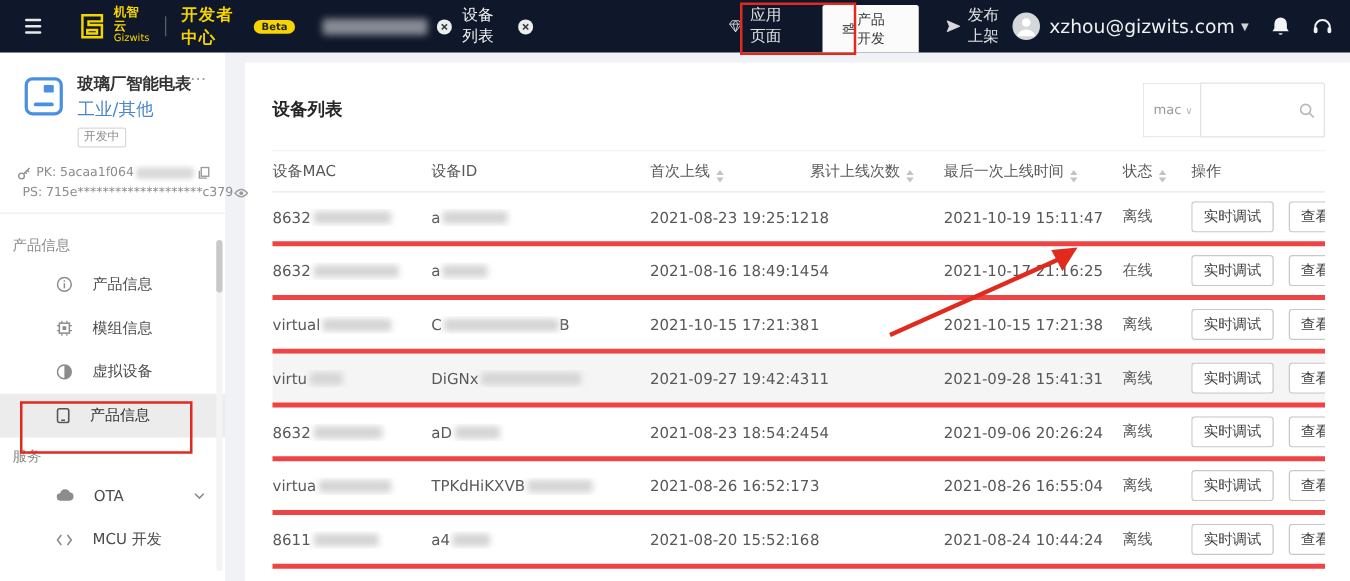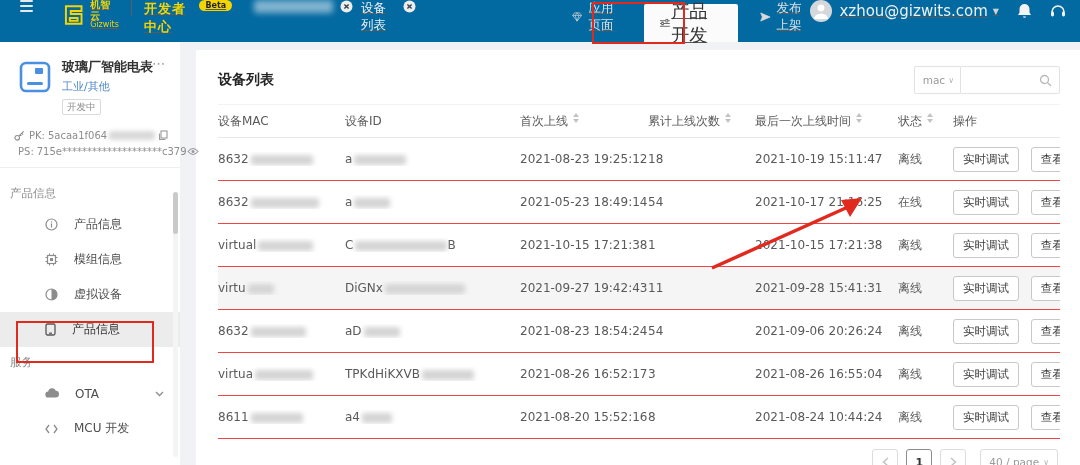--- a/index.html
+++ b/index.html
@@ -1,95 +1,95 @@
 <!DOCTYPE html>
 <html><head>
 <meta charset="utf-8">
 <style>
   * { margin:0; padding:0; box-sizing:border-box; }
   html,body { width:1080px; height:465px; overflow:hidden; background:#f0f2f5;
     font-family:"DejaVu Sans","Liberation Sans",sans-serif; font-size:12px; color:#595959; }
   .page { position:relative; width:1080px; height:465px; }
 
   
-  .topbar { height:42px; background:#0369a1; display:flex; align-items:flex-start; padding:0 14px 0 20px; position:relative; z-index:5;text-decoration:underline; }
+  .topbar { height:42px; background:#0f172a; display:flex; align-items:center; padding:0 14px 0 20px; position:relative; z-index:5; }
   .hamburger { width:18px; height:12px; display:flex; flex-direction:column; justify-content:space-between; cursor:pointer; }
   .hamburger span { display:block; height:2px; background:#e6e8ea; border-radius:1px; }
   .logo-wrap { display:flex; align-items:center; margin-left:30px; }
   .logo-text { margin-left:6px; line-height:1.05; }
   .logo-cn { color:#f5d400; font-size:10px; font-weight:bold; }
   .logo-en { color:#f5d400; font-size:8px; }
   .tb-divider { width:1px; height:16px; background:#5a5f66; margin:0 12px; }
   .devcenter { color:#f5d400; font-size:13px; font-weight:bold; letter-spacing:1px; }
   .beta { background:#f5d400; color:#23272d; font-size:8px; font-weight:bold; border-radius:7px; padding:1px 6px; margin-left:6px; }
   .hdr-blur { width:112px; height:13px; margin-left:22px; background:rgba(255,255,255,.5); filter:blur(3px); border-radius:2px; }
   .circle-ic { margin-left:7px; display:inline-flex; }
   .tb-tabname { color:#f2f3f4; margin-left:8px; font-size:12.5px; }
   .tb-item { display:flex; align-items:center; color:#dfe1e3; font-size:12.5px; }
   .tb-item .lbl { margin-left:6px; }
   .tab-appage { margin-left:156px; }
   .tab-active { margin-left:22px; background:#fbfbfb; color:#333; height:38px; padding:0 16px; display:flex; align-items:center; align-self:flex-end; border-radius:2px 2px 0 0; }
-  .tab-active .lbl { margin-left:1px; font-size:18px; }
+  .tab-active .lbl { margin-left:1px; font-size:11px; }
   .tab-publish { margin-left:22px; }
   .user-zone { margin-left:auto; display:flex; align-items:center; }
   .avatar { width:22px; height:22px; border-radius:50%; background:#d4d8db; display:flex; align-items:center; justify-content:center; overflow:hidden; }
   .user-email { color:#eef0f1; margin-left:7px; font-size:15px; }
   .user-caret { color:#cfd3d6; font-size:8px; margin-left:5px; }
   .bell-wrap { margin-left:18px; display:flex; }
   .headset-wrap { margin-left:18px; display:flex; }
 
   
   .content { display:flex; height:423px; }
   .sidebar { width:180px; background:#fff; position:relative; flex:none; }
   .mainarea { flex:1; background:#f0f2f5; padding:8px 0 0 16px; }
   .card { background:#fff; height:415px; display:flex; flex-direction:column; }
 
   
   .prod-block { padding:16px 12px 8px 18px; display:flex; position:relative; }
   .prod-icon { flex:none; margin-top:2px; }
   .prod-meta { margin-left:10px; }
   .prod-name { font-size:13px; font-weight:bold; color:#333; }
-  .prod-cat { font-size:11px; color:#4a86c8; margin-top:3px; cursor:pointer; }
+  .prod-cat { font-size:14px; color:#4a86c8; margin-top:3px; cursor:pointer; }
   .prod-badge { display:inline-block; margin-top:5px; font-size:9.5px; color:#8c8c8c; border:1px solid #d9d9d9; border-radius:2px; padding:0 4px; line-height:14px; }
   .prod-more { position:absolute; right:14px; top:14px; color:#9a9a9a; font-size:13px; letter-spacing:1px; cursor:pointer; }
   .keys { padding:2px 12px 10px 14px; border-bottom:1px solid #efefef; }
   .keyrow { display:flex; align-items:center; margin-top:5px; font-size:10px; color:#8c8c8c; }
   .keyrow .klabel { margin-left:4px; }
   .keyrow .kval { margin-left:3px; white-space:nowrap; }
   .key-blur { display:inline-block; width:46px; height:9px; background:#d9d9d9; filter:blur(2px); border-radius:2px; margin-left:2px; vertical-align:middle; }
   .key-action { margin-left:auto; display:flex; cursor:pointer; }
   .menu { padding-top:10px; }
   .menu-section { font-size:11.5px; color:#8c8c8c; padding:8px 0 6px 10px; }
   .menu-item { display:flex; align-items:center; height:35px; padding-left:45px; color:#4d4d4d; font-size:12px; cursor:pointer; }
   .menu-item .milbl { margin-left:16px; }
   .menu-item.active { background:#ececec; color:#333; }
   .menu-item .chev { margin-left:auto; margin-right:16px; display:flex; }
   .sb-scroll { position:absolute; right:2px; top:150px; width:5px; height:265px; background:#f4f4f4; border-radius:3px; }
   .sb-thumb { width:5px; height:42px; background:#c9c9c9; border-radius:3px; }
 
   
   .card-head { display:flex; align-items:center; justify-content:space-between; padding:16px 20px 10px 22px; }
   .card-title { font-size:14px; font-weight:bold; color:#262626; }
-  .search-widget { display:flex; height:28px; }
+  .search-widget { display:flex; height:44px; }
   .search-select { display:flex; align-items:center; border:1px solid #e2e2e2; border-right:none; border-radius:2px 0 0 2px; padding:0 6px 0 8px; color:#9a9a9a; font-size:10.5px; cursor:pointer; background:#fff; }
   .search-select .sc { font-size:8px; margin-left:3px; color:#b5b5b5; }
   .search-input { width:100px; border:1px solid #e2e2e2; border-radius:0 2px 2px 0; display:flex; align-items:center; padding:0 8px; background:#fff; }
   .search-input input { border:none; outline:none; width:70px; font-size:11px; color:#555; background:transparent; }
   .search-input .mag { margin-left:auto; display:flex; cursor:pointer; }
 
   
   .table { padding:0 20px 0 22px; }
   .trow, .thead { display:flex; align-items:center; }
   .thead { height:34px; border-top:1px solid #f2f2f2; border-bottom:1px solid #e8e8e8; color:#595959; }
-  .trow { height:43px; border-bottom:1px solid #ef4444; }
+  .trow { height:43px; border-bottom:4px solid #ef4444; }
   .trow.row-hl { background:#f5f5f5; }
   .td, .th { flex:none; padding-right:8px; white-space:nowrap; overflow:hidden; }
   .c-mac{width:127px;} .c-id{width:175px;} .c-first{width:128px;} .c-count{width:107px;}
   .c-last{width:143px;} .c-status{width:55px;} .c-ops{width:107px;}
-  .th { display:flex; align-items:flex-start; }
+  .th { display:flex; align-items:flex-end; }
   .sorter { display:inline-flex; flex-direction:column; margin-left:5px; }
   .sorter i { width:0; height:0; border-left:3.5px solid transparent; border-right:3.5px solid transparent; }
   .sorter .up { border-bottom:4px solid #c3c3c3; margin-bottom:2px; }
   .sorter .dn { border-top:4px solid #c3c3c3; }
   .blur { display:inline-block; height:10px; background:#d4d4d4; filter:blur(2.5px); border-radius:2px; vertical-align:middle; margin-left:2px; }
   .btn { font-family:inherit; font-size:11.5px; color:#404040; background:#fff; border:1px solid #c8c8c8; border-radius:3px; padding:4px 9px; cursor:pointer; }
   .btn + .btn { margin-left:8px; }
 
   
   .pager { display:flex; justify-content:flex-end; align-items:center; padding:10px 22px 0 0; }
@@ -381,21 +381,21 @@
     <div class="td c-status">离线</div>
     <div class="td c-ops">
       <button class="btn">实时调试</button>
       <button class="btn">查看</button>
     </div>
   </div>
 
   <div class="trow">
     <div class="td c-mac"><span>8632</span><span class="blur" style="width: 68px;"></span></div>
     <div class="td c-id"><span>a</span><span class="blur" style="width: 36px;"></span><span></span></div>
-    <div class="td c-first">2021-05-23 18:49:14</div>
+    <div class="td c-first">2021-08-16 18:49:14</div>
     <div class="td c-count">54</div>
     <div class="td c-last">2021-10-17 21:16:25</div>
     <div class="td c-status">在线</div>
     <div class="td c-ops">
       <button class="btn">实时调试</button>
       <button class="btn">查看</button>
     </div>
   </div>
 
   <div class="trow">

